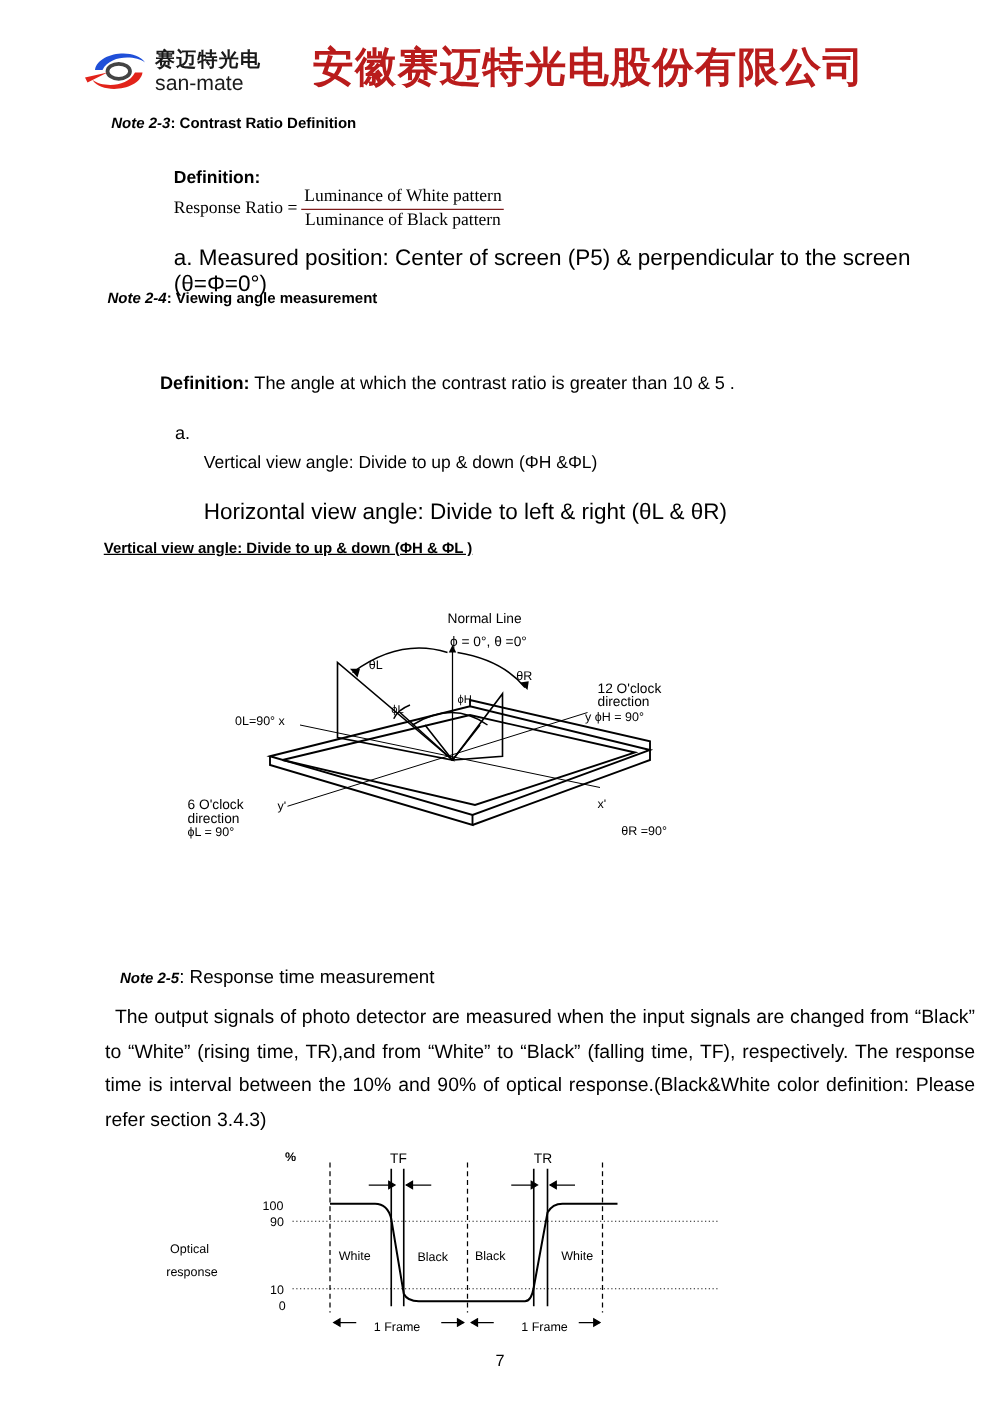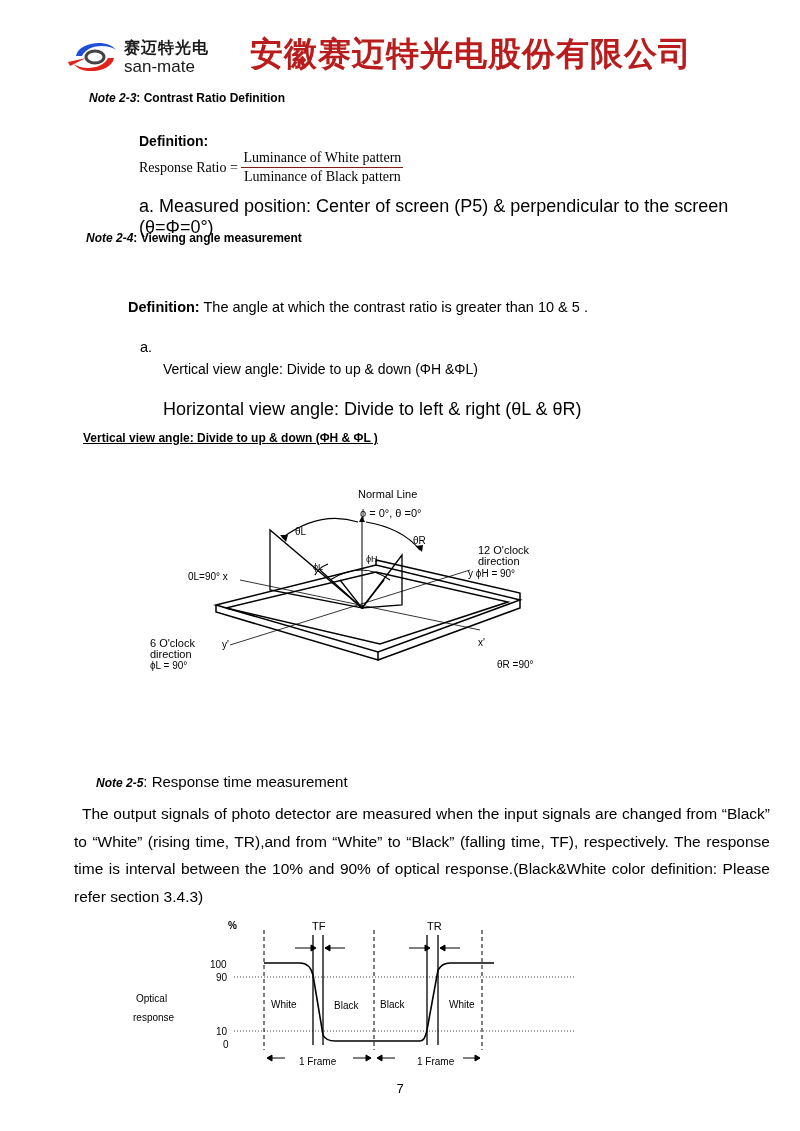--- a/index.html
+++ b/index.html
@@ -105,21 +105,21 @@
   <text x="10" y="178" font-size="11">direction</text>
   <text x="10" y="189" font-size="10">ϕL = 90°</text>
   <text x="82" y="168" font-size="10">y'</text>
   <text x="338" y="166" font-size="10">x'</text>
   <text x="357" y="188" font-size="10">θR =90°</text>
 </svg>
 
 <div class="abs" style="left:60px;top:773px;font-size:15px;margin-left:36px;">
   <i style="font-weight:bold;font-size:12px;">Note 2-5</i><span>: Response  time  measurement</span>
 </div>
-<div class="abs para" style="text-indent:8px;">The output signals of photo detector are measured when the input signals are changed from “Black” to “White” (rising time, TR),and   from “White” to “Black” (falling time, TF), respectively. The response time is interval between the 10% and 90% of optical response.(Black&amp;White color definition: Please refer section 3.4.3)</div>
+<div class="abs para" style="text-indent:8px;margin-left:10px;">The output signals of photo detector are measured when the input signals are changed from “Black” to “White” (rising time, TR),and   from “White” to “Black” (falling time, TF), respectively. The response time is interval between the 10% and 90% of optical response.(Black&amp;White color definition: Please refer section 3.4.3)</div>
 
 <svg class="abs" style="left:120px;top:910px;" width="470" height="165" viewBox="0 0 470 165">
 
   <g stroke="#000" stroke-width="1" stroke-dasharray="4,3">
     <line x1="144" y1="20" x2="144" y2="140"></line>
     <line x1="254" y1="20" x2="254" y2="140"></line>
     <line x1="362" y1="20" x2="362" y2="140"></line>
   </g>
 
   <g stroke="#000" stroke-width="0.7" stroke-dasharray="1,2">

